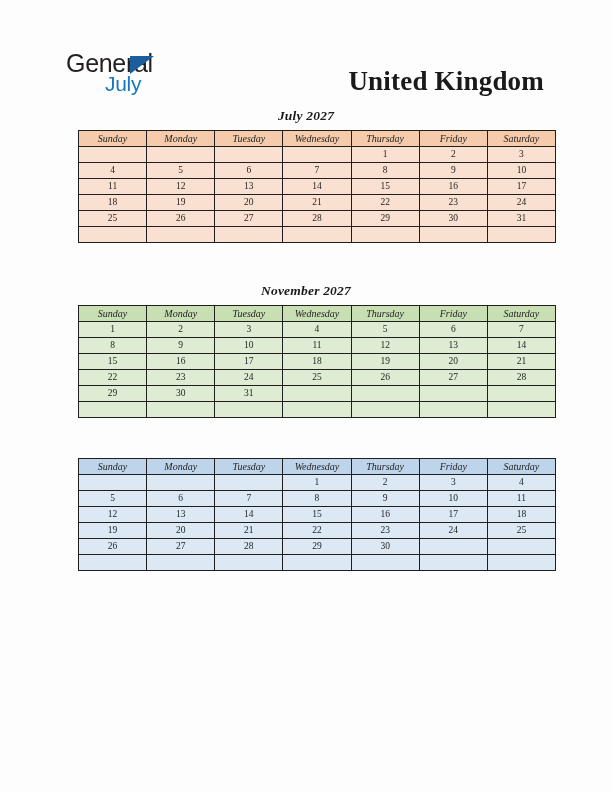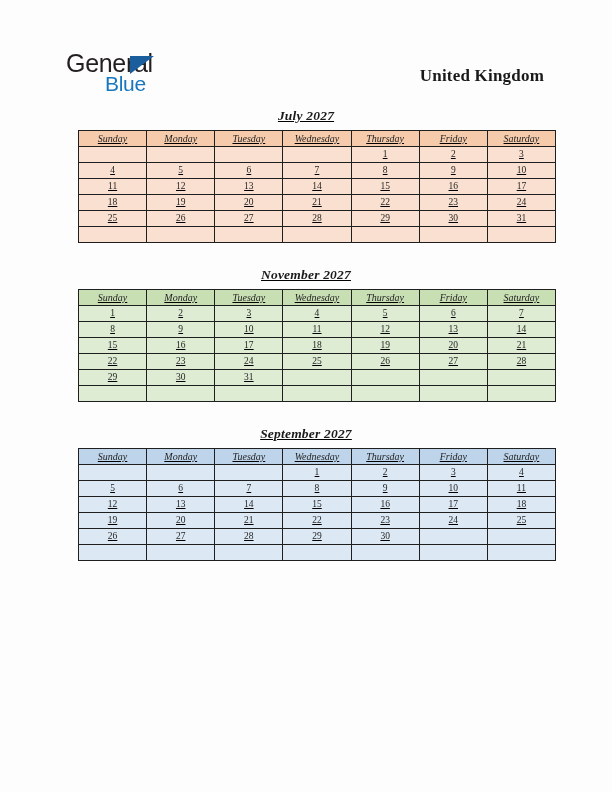--- a/index.html
+++ b/index.html
@@ -60,37 +60,36 @@
     border-top: 18px solid #1b5e9e;
     border-right: 24px solid transparent;
   }
 
   .country-title {
     position: absolute;
     right: 68px;
     top: 66px;
     font-family: "Liberation Serif", serif;
     font-weight: bold;
-    font-size: 17px;
+    font-size: 27px;
     color: #1a1a1a;
     letter-spacing: 0.2px;
     white-space: nowrap;
   }
 
   
   .months {
     position: absolute;
     top: 108px;
     left: 0;
     width: 612px;
   }
   .month-block {
     width: 456px;
-    margin: 0 auto 24px auto;
-    text-decoration: underline;
+    margin: 0 auto 40px auto;
   }
   .month-title {
     text-align: center;
     font-family: "Liberation Serif", serif;
     font-style: italic;
     font-weight: bold;
     font-size: 13.5px;
     color: #1a1a1a;
     padding-bottom: 6px;
     letter-spacing: 0.2px;
@@ -130,21 +129,21 @@
   .m-september td { background: #dce8f4; }
 </style>
 </head>
 <body>
 
 <div class="page-header">
 
   <div class="logo">
     <span class="logo-general">General</span>
     <span class="logo-triangle"></span>
-    <span class="logo-blue">Blue</span>
+    <span class="logo-blue">July</span>
   </div>
 
   <div class="country-title">United Kingdom</div>
 
 </div>
 
 <div class="months">
 
   <div class="month-block">
     <div class="month-title">July 2027</div>
@@ -286,21 +285,20 @@
           <td></td>
           <td></td>
           <td></td>
           <td></td>
         </tr>
       </tbody>
     </table>
   </div>
 
   <div class="month-block">
-    <div class="month-title">September 2027</div>
     <table class="cal m-september">
       <thead>
         <tr>
           <th>Sunday</th>
           <th>Monday</th>
           <th>Tuesday</th>
           <th>Wednesday</th>
           <th>Thursday</th>
           <th>Friday</th>
           <th>Saturday</th>

